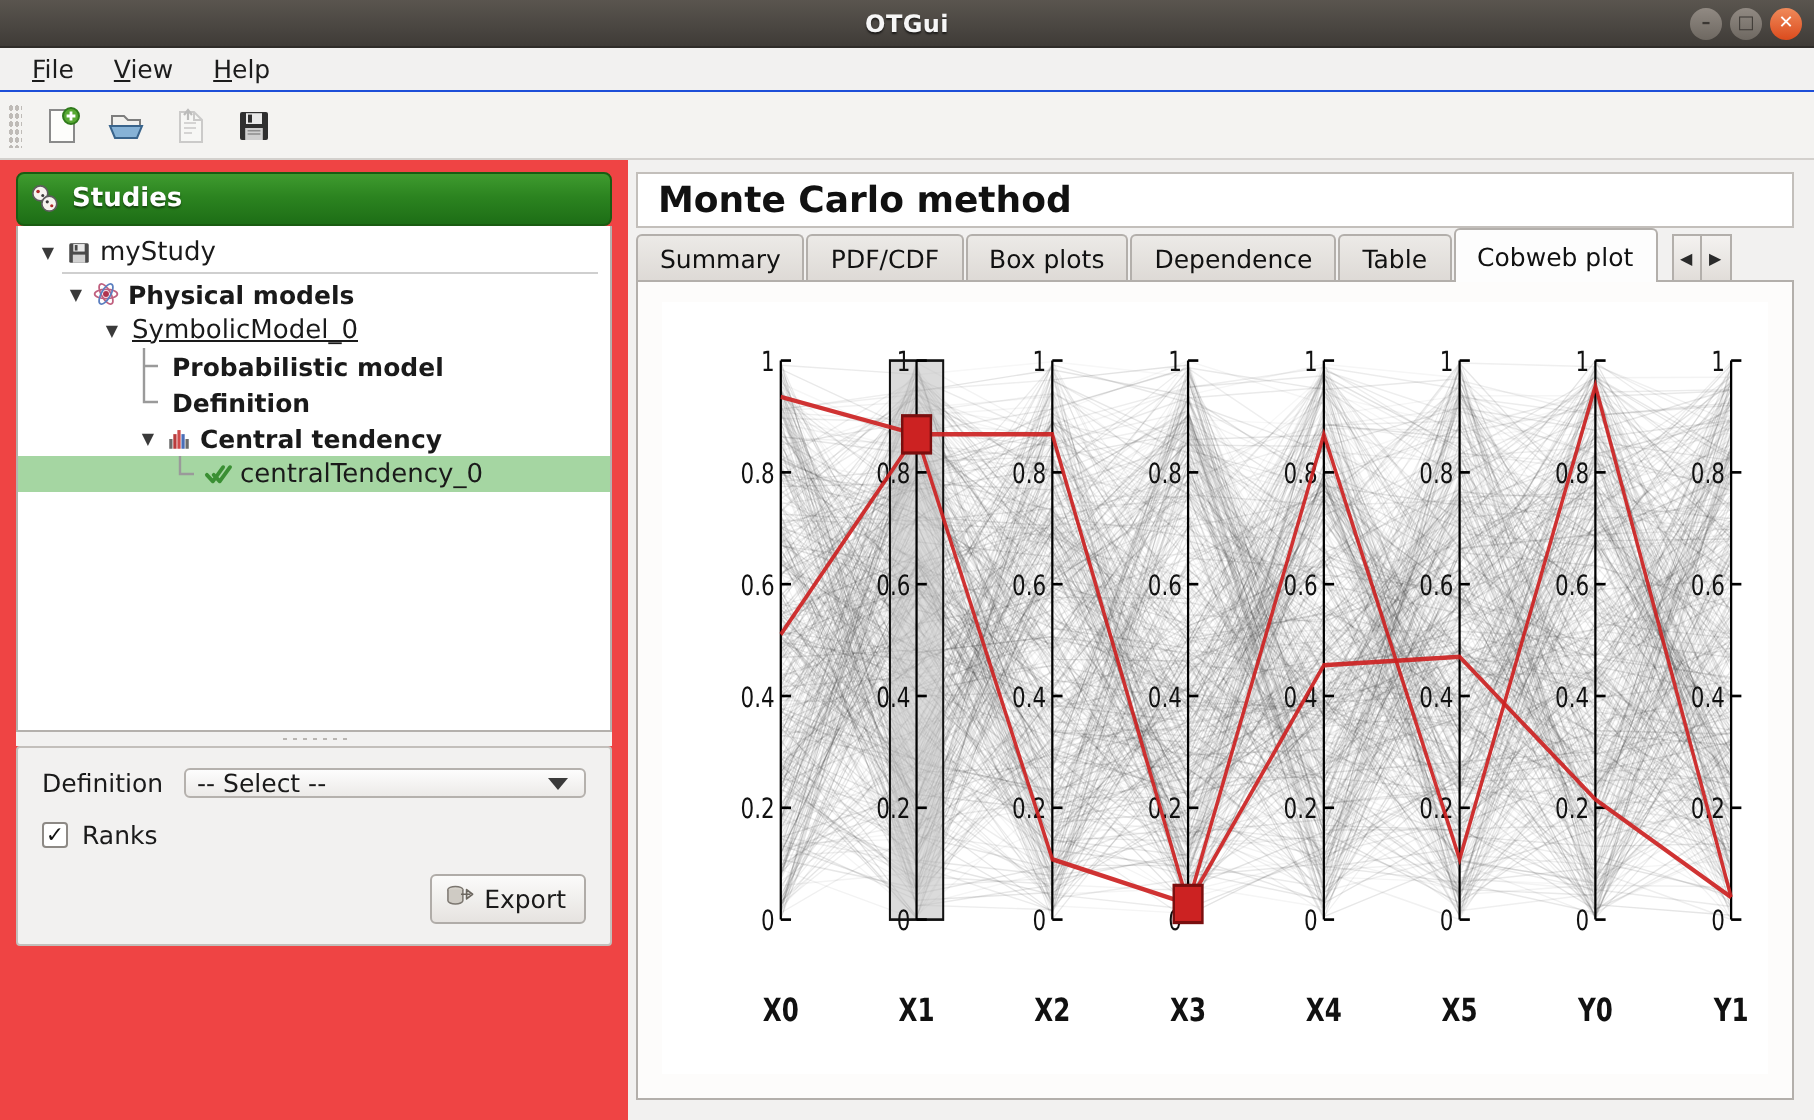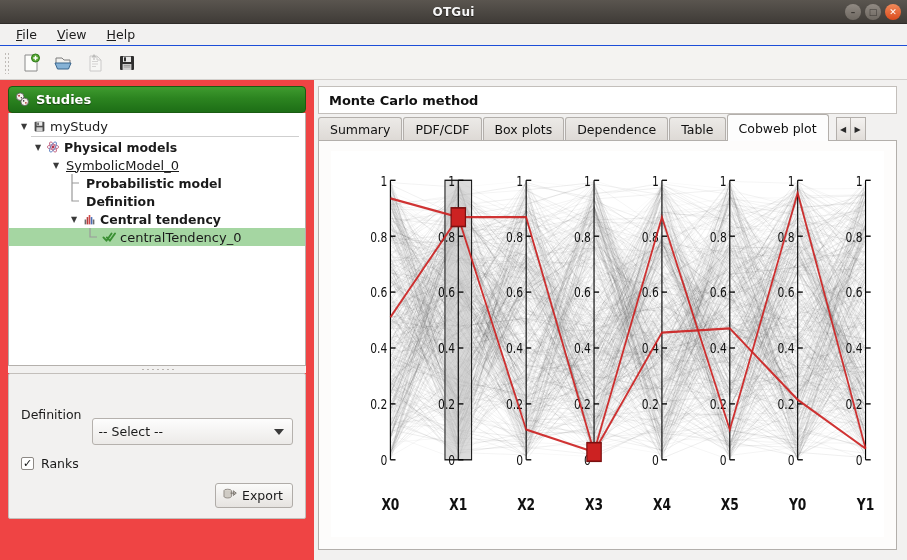--- a/index.html
+++ b/index.html
@@ -84,25 +84,24 @@
            background:#f2f1f0;}
   .grip-h i{ display:block; width:34px;height:3px;
     background-image:radial-gradient(#b9b5b1 1px, transparent 1px);
     background-size:5px 3px;}
   .gs-title{ font-size:13px; color:#1c1c1c; padding:2px 0 5px 2px;}
   .gs-box{ border:1px solid #c3bfbb; border-radius:2px; padding:10px 12px 10px 12px;
            background:#f2f1f0; }
   .gs-row{ display:flex; align-items:center; gap:10px; }
   .gs-label{ font-size:12.5px; }
   .combo{
-    flex:1; height:27px; background:linear-gradient(to bottom,#fdfdfd,#eceae8);
+    flex:1; height:15px; background:linear-gradient(to bottom,#fdfdfd,#eceae8);
     border:1px solid #b5b1ad; border-radius:3px;
     display:flex; align-items:center; padding:0 6px; font-size:12.5px;
     position:relative;
-    margin-top:34px;
   }
   .combo .arr{ position:absolute; right:8px; top:50%; transform:translateY(-50%);
     width:0;height:0;border-left:5px solid transparent;border-right:5px solid transparent;
     border-top:6px solid #3a3a3a;}
   .chk-row{ display:flex; align-items:center; gap:7px; margin-top:11px; }
   .chk{ width:13px;height:13px;border:1px solid #8d8985;background:#fff;border-radius:2px;
         display:flex;align-items:center;justify-content:center;font-size:11px;
         line-height:1;color:#111; }
   .exp-row{ display:flex; justify-content:flex-end; margin-top:12px; }
   .btn{
@@ -110,21 +109,21 @@
     border:1px solid #b0acA8; border-color:#b0aca8; border-radius:3px;
     padding:4px 9px 4px 7px; font-size:12.5px;
     display:flex; align-items:flex-start; gap:4px; cursor:pointer;
   }
 
   
   .right{ flex:1; padding:6px 10px 10px 4px; display:flex; flex-direction:column; }
   .titlebox{
     height:28px; background:#ffffff; border:1px solid #c3bfbb;
     display:flex; align-items:center; padding:0 10px;
-    font-weight:bold; font-size:13px; color:#111;
+    font-weight:bold; font-size:18px; color:#111;
   }
   .tabstrip{ display:flex; align-items:flex-end; height:27px; margin-top:0;
              position:relative; }
   .tab{
     height:24px; padding:0 11px; display:flex; align-items:center;
     font-size:12.5px; color:#111;
     background:linear-gradient(to bottom,#eceae7,#ddd9d5);
     border:1px solid #b3afab; border-bottom:none;
     border-top-left-radius:3px; border-top-right-radius:3px;
     margin-right:1px; cursor:default; white-space:nowrap;

